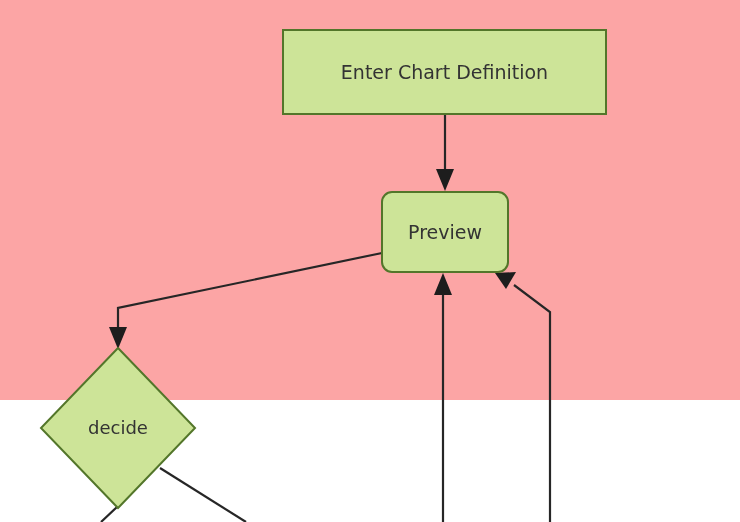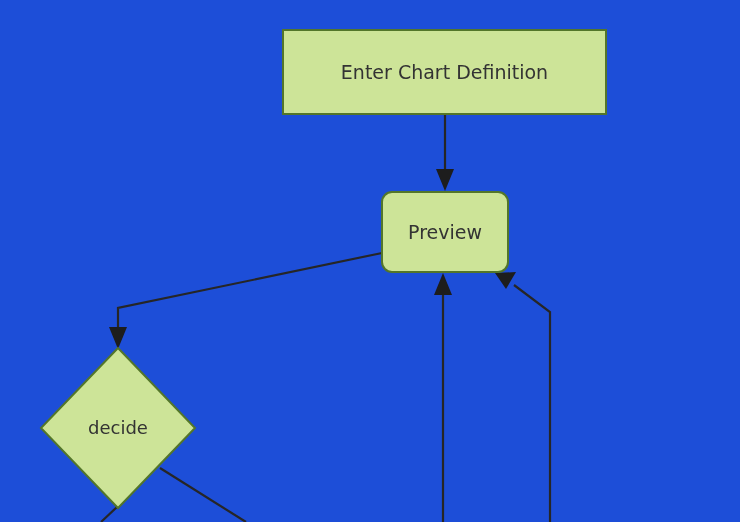--- a/index.html
+++ b/index.html
@@ -9,22 +9,22 @@
   }
   body {
     width: 740px;
     height: 522px;
     overflow: hidden;
     font-family: "DejaVu Sans", "Liberation Sans", sans-serif;
   }
   #flowchart-root {
     position: relative;
     width: 740px;
-    height: 522px;
-    background: #1d4ed8;
+    height: 400px;
+    background: #fca5a5;
   }
   svg.flow-canvas {
     display: block;
     width: 740px;
     height: 522px;
   }
   .node-shape {
     fill: #cde498;
     stroke: #53762a;
     stroke-width: 2;

